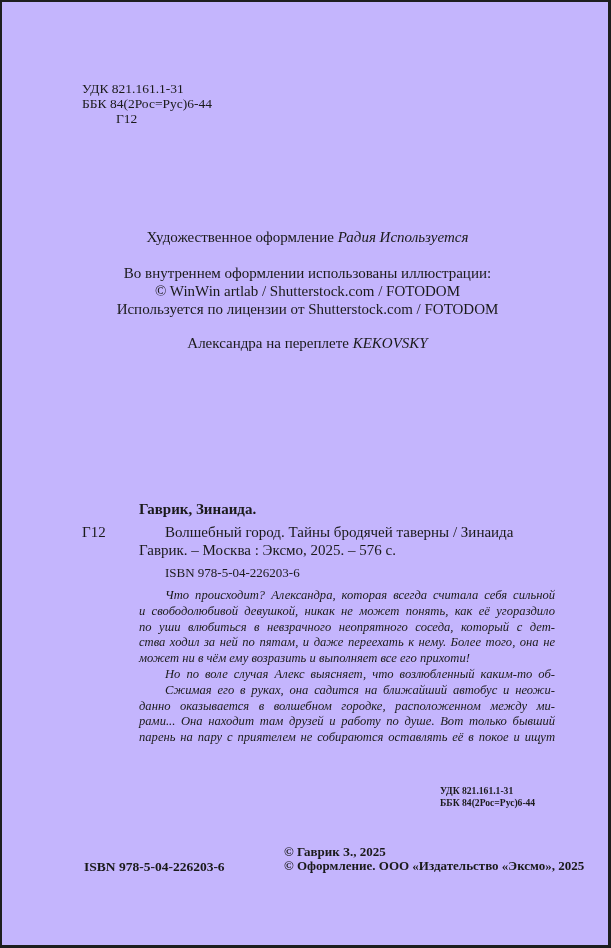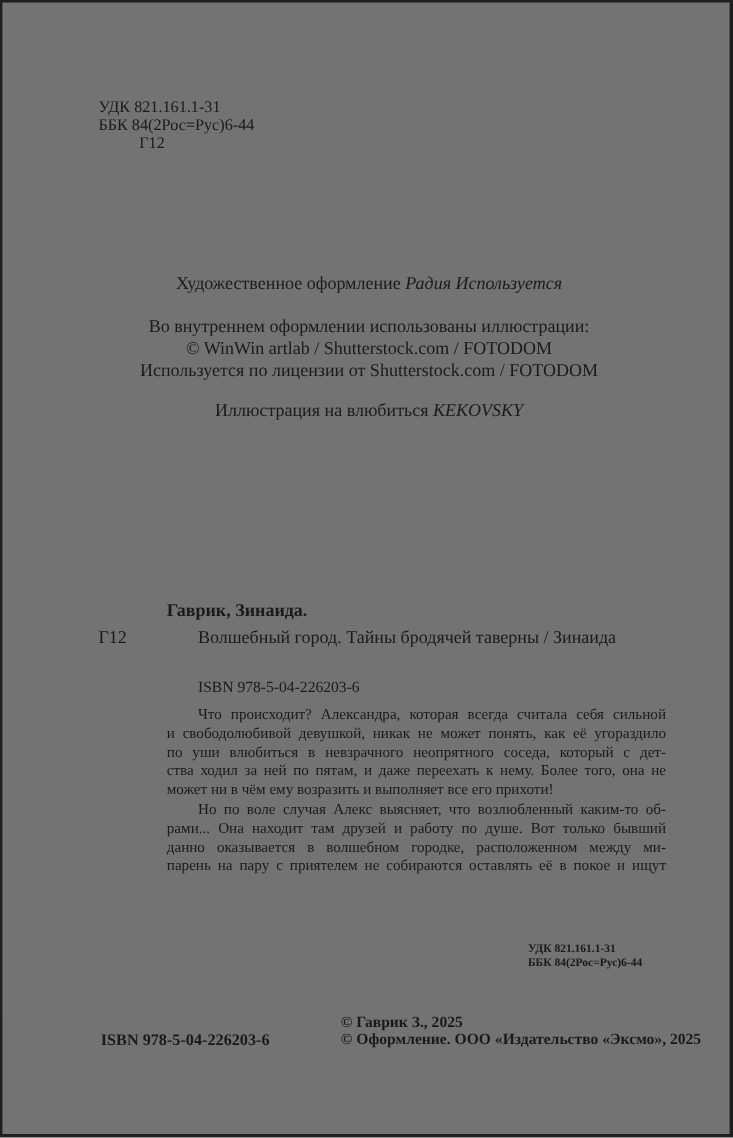--- a/index.html
+++ b/index.html
@@ -18,21 +18,21 @@
     .page {
       position: absolute;
       left: 0; top: 0;
       width: 611px;
       height: 948px;
       box-sizing: border-box;
       border-top: 2px solid #1e1e1e;
       border-left: 2px solid #1e1e1e;
       border-right: 3px solid #1e1e1e;
       border-bottom: 3px solid #1e1e1e;
-      background: #737373;
+      background: #c4b5fd;
     }
     .abs { position: absolute; white-space: nowrap; }
     .serif { font-family: "Liberation Serif", "DejaVu Serif", serif; }
 
     
     .class-top {
       left: 80px; top: 79px;
       font-size: 13.5px;
       line-height: 15px;
     }
@@ -76,20 +76,21 @@
       font-size: 13px;
       line-height: 15px;
     }
 
     .abstract {
       left: 137px; top: 586px;
       width: 416px;
       font-size: 12.6px;
       line-height: 15.8px;
       white-space: normal;
+      font-style: italic;
     }
     .abstract span { display: block; white-space: nowrap; text-align: justify; text-align-last: justify; }
     .abstract span.last { text-align-last: left; }
     .abstract span.para { padding-left: 26px; }
 
     .class-bottom {
       left: 438px; top: 783px;
       font-size: 9.6px;
       font-weight: bold;
       line-height: 12px;
@@ -125,42 +126,44 @@
     <span><span style="display:inline">Художественное оформление </span><i>Радия Используется</i></span>
   </div>
 
   <div class="abs credits serif" style="top:262px;">
     <span>Во внутреннем оформлении использованы иллюстрации:</span>
     <span>© WinWin artlab / Shutterstock.com / FOTODOM</span>
     <span>Используется по лицензии от Shutterstock.com / FOTODOM</span>
   </div>
 
   <div class="abs credits serif" style="top:332px;">
-    <span><span style="display:inline">Иллюстрация на влюбиться </span><i>KEKOVSKY</i></span>
+    <span><span style="display:inline">Александра на переплете </span><i>KEKOVSKY</i></span>
   </div>
 
   <div class="abs author serif">Гаврик, Зинаида.</div>
 
   <div class="abs code-side serif">Г12</div>
 
   <div class="abs biblio serif">
     <span class="first">Волшебный город. Тайны бродячей таверны / Зинаида</span>
+    <span>Гаврик. – Москва : Эксмо, 2025. – 576 с.</span>
   </div>
 
   <div class="abs isbn-card serif">ISBN 978-5-04-226203-6</div>
 
   <div class="abs abstract serif">
     <span class="para">Что происходит? Александра, которая всегда считала себя сильной</span>
     <span>и свободолюбивой девушкой, никак не может понять, как её угораздило</span>
     <span>по уши влюбиться в невзрачного неопрятного соседа, который с дет-</span>
     <span>ства ходил за ней по пятам, и даже переехать к нему. Более того, она не</span>
     <span class="last">может ни в чём ему возразить и выполняет все его прихоти!</span>
     <span class="para">Но по воле случая Алекс выясняет, что возлюбленный каким-то об-</span>
+    <span class="para">Сжимая его в руках, она садится на ближайший автобус и неожи-</span>
+    <span>данно оказывается в волшебном городке, расположенном между ми-</span>
     <span>рами... Она находит там друзей и работу по душе. Вот только бывший</span>
-    <span>данно оказывается в волшебном городке, расположенном между ми-</span>
     <span>парень на пару с приятелем не собираются оставлять её в покое и ищут</span>
   </div>
 
   <div class="abs class-bottom serif">
     <span>УДК 821.161.1-31</span>
     <span>ББК 84(2Рос=Рус)6-44</span>
   </div>
 
   <div class="abs isbn-bottom serif">ISBN 978-5-04-226203-6</div>
 

